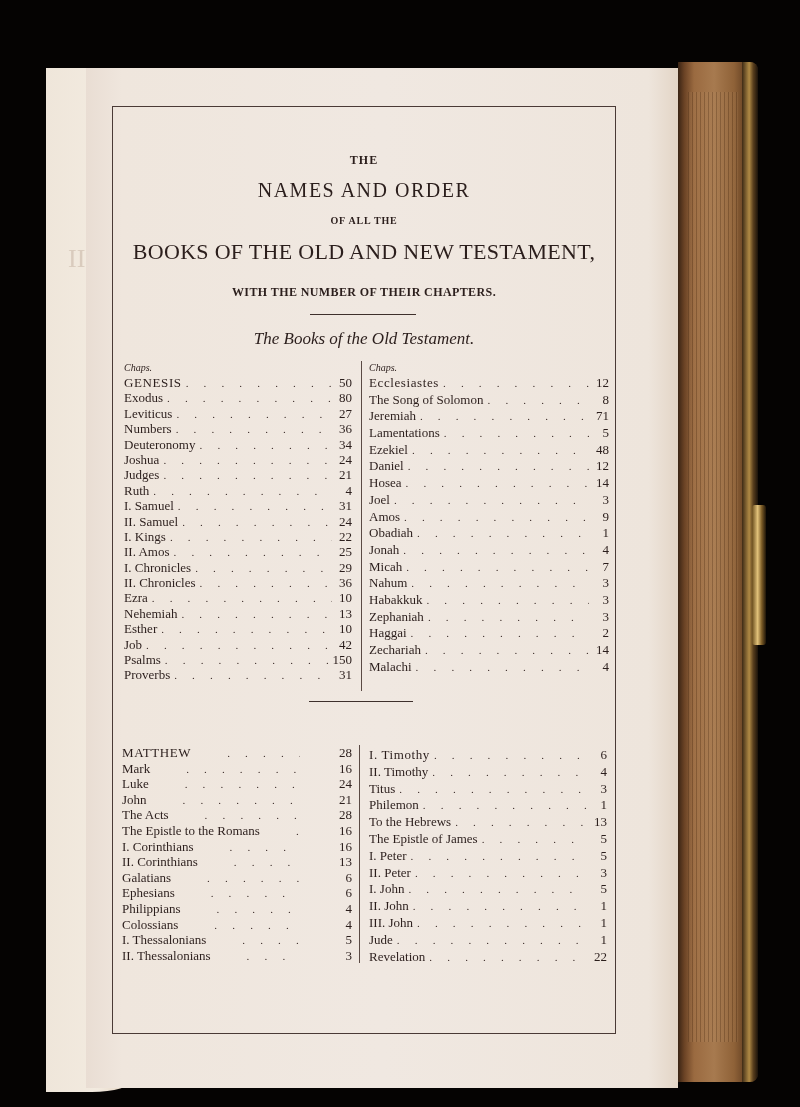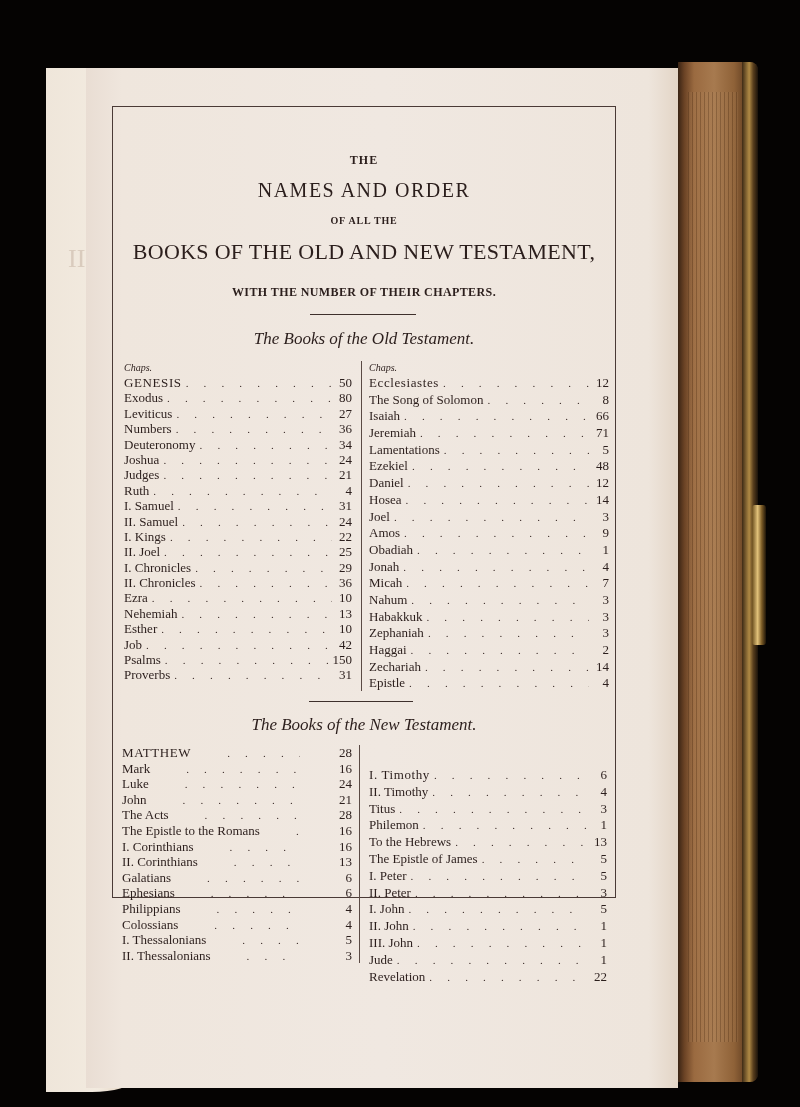--- a/index.html
+++ b/index.html
@@ -37,21 +37,21 @@
     background: linear-gradient(90deg, #3d2a15, #b08a45 45%, #5a3f1d 70%, #1b120a);
     border-radius: 0 8px 8px 0;
   }
   .clasp {
     position:absolute; left:752px; top:505px; width:14px; height:140px;
     background: linear-gradient(90deg, #6b4e1e, #e2c27a 40%, #7a5a25 70%, #1e1408);
     border-radius: 3px;
   }
   
   .frame {
-    position: absolute; left: 112px; top: 106px; width: 504px; height: 792px;
+    position: absolute; left: 112px; top: 106px; width: 504px; height: 928px;
     border: 1px solid #4a3a36;
     box-sizing: border-box;
     color: #2b1e1c;
   }
   .c { text-align: center; position: absolute; left: 0; right: 0; }
   .t-the { top: 46px; font-size: 12px; font-weight: bold; letter-spacing: 1px; }
   .t-names { top: 72px; font-size: 20px; letter-spacing: 1.5px; }
   .t-ofall { top: 108px; font-size: 10px; font-weight: bold; letter-spacing: 0.8px; }
   .t-books { top: 132px; font-size: 22px; letter-spacing: 0.3px; }
   .t-with { top: 178px; font-size: 12px; font-weight: bold; letter-spacing: 0.4px; }
@@ -70,21 +70,21 @@
   .row .name { flex: 0 0 auto; padding-right: 4px; }
   .row .dots { flex: 1 1 auto; overflow: hidden; letter-spacing: 6.2px; font-size: 11px; color:#3a2b28; }
   .row .dots::before { content: ". . . . . . . . . . . . . . . . . . . . . . . . . . . . . . . . . . . . . . . . . . . . ."; }
   .row .num { flex: 0 0 auto; text-align:right; min-width: 18px; padding-left: 2px; }
   .row.first .name { letter-spacing: 0.6px; font-family: Liberation Serif, serif; }
   .col.ot-l { left: 11px; top: 254px; width: 228px; }
   .col.ot-r { left: 256px; top: 254px; width: 240px; }
   .col.ot-l .row, .col.ot-r .row { height: 15.4px; line-height: 15.4px; }
   .col.ot-r .row { height: 16.7px; line-height: 16.7px; }
   .col.nt-l { left: 9px; top: 638px; width: 230px; }
-  .col.nt-r { left: 256px; top: 640px; width: 238px; margin-top: 20px; }
+  .col.nt-r { left: 256px; top: 640px; width: 238px; }
   .col.nt-l .row { height: 15.6px; line-height: 15.6px; gap: 32px; }
   .col.nt-r .row { height: 16.8px; line-height: 16.8px; }
 </style>
 </head>
 <body>
 
 <div class="left-page">
   <span class="ghost" style="left:22px;top:176px;">II</span>
 </div>
 <div class="fore-edge">
@@ -157,21 +157,21 @@
         <span class="name">II. Samuel</span>
         <span class="dots"></span>
         <span class="num">24</span>
       </div>
       <div class="row">
         <span class="name">I. Kings</span>
         <span class="dots"></span>
         <span class="num">22</span>
       </div>
       <div class="row">
-        <span class="name">II. Joel</span>
+        <span class="name">II. Amos</span>
         <span class="dots"></span>
         <span class="num">25</span>
       </div>
       <div class="row">
         <span class="name">I. Chronicles</span>
         <span class="dots"></span>
         <span class="num">29</span>
       </div>
       <div class="row">
         <span class="name">II. Chronicles</span>
@@ -215,25 +215,20 @@
         <span class="name">Ecclesiastes</span>
         <span class="dots"></span>
         <span class="num">12</span>
       </div>
       <div class="row">
         <span class="name">The Song of Solomon</span>
         <span class="dots"></span>
         <span class="num">8</span>
       </div>
       <div class="row">
-        <span class="name">Isaiah</span>
-        <span class="dots"></span>
-        <span class="num">66</span>
-      </div>
-      <div class="row">
         <span class="name">Jeremiah</span>
         <span class="dots"></span>
         <span class="num">71</span>
       </div>
       <div class="row">
         <span class="name">Lamentations</span>
         <span class="dots"></span>
         <span class="num">5</span>
       </div>
       <div class="row">
@@ -295,28 +290,27 @@
         <span class="name">Haggai</span>
         <span class="dots"></span>
         <span class="num">2</span>
       </div>
       <div class="row">
         <span class="name">Zechariah</span>
         <span class="dots"></span>
         <span class="num">14</span>
       </div>
       <div class="row">
-        <span class="name">Epistle</span>
+        <span class="name">Malachi</span>
         <span class="dots"></span>
         <span class="num">4</span>
       </div>
     </div>
 
   <div class="rule r2"></div>
-  <div class="c sect s-new">The Books of the New Testament.</div>
   <div class="vdiv d2"></div>
 
   <div class="col nt-l" id="nt-l">
       <div class="row first">
         <span class="name">MATTHEW</span>
         <span class="dots"></span>
         <span class="num">28</span>
       </div>
       <div class="row">
         <span class="name">Mark</span>

